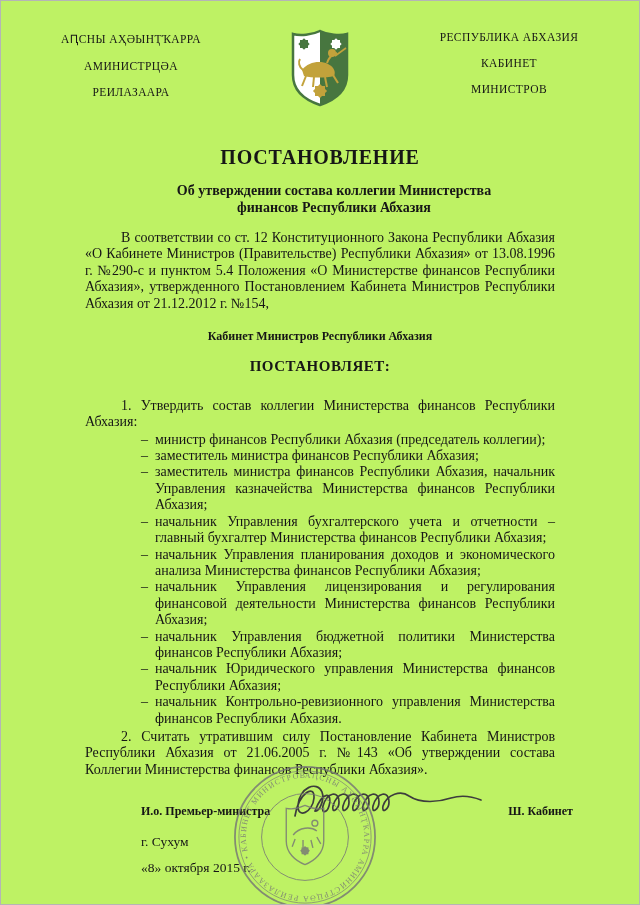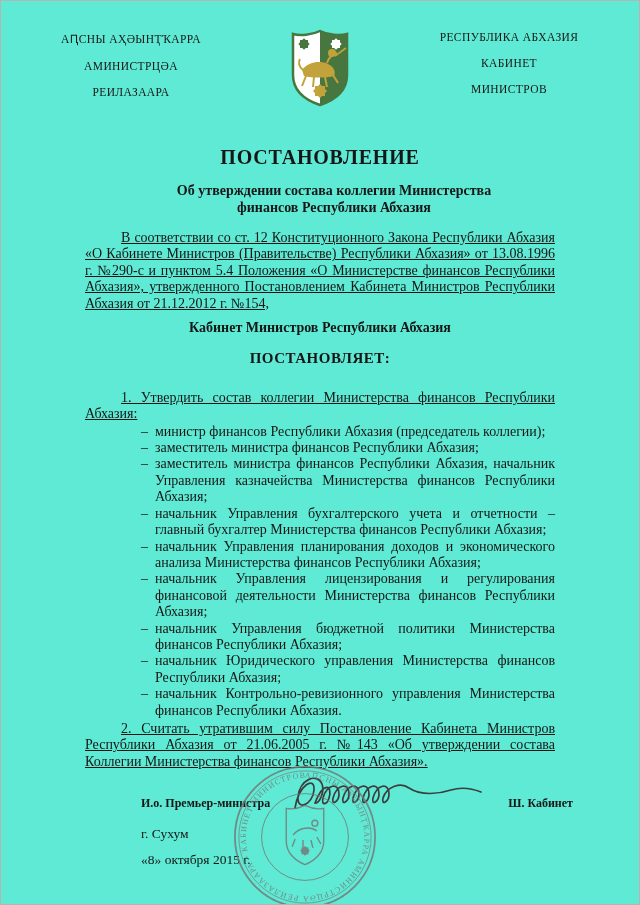--- a/index.html
+++ b/index.html
@@ -1,36 +1,36 @@
 <!DOCTYPE html>
 <html><head>
 <meta charset="utf-8">
 <style>
   * { margin:0; padding:0; box-sizing:border-box; }
   html,body { background:#e9e9e9; }
   body { width:640px; font-family:"Liberation Serif", serif; color:#161616; }
   .page {
-    position:relative; width:640px; height:905px; background:#5eead4;
+    position:relative; width:640px; height:905px; background:#bef264;
     border:1px solid #b5b5b5; overflow:hidden;
   }
   
   .header { display:flex; justify-content:space-between; align-items:flex-start; padding:26px 30px 0 30px; }
   .hcol { width:200px; text-align:center; font-size:11.5px; letter-spacing:.4px; padding-top:4px; }
   .hcol div { margin-bottom:14px; white-space:nowrap; }
   .emblem { width:62px; height:78px; flex:0 0 auto; margin-top:2px; }
   
   .title { text-align:center; font-weight:bold; font-size:20px; letter-spacing:.8px; margin-top:34px; }
   .subtitle { text-align:center; font-weight:bold; font-size:14px; line-height:17px; margin-top:13px;padding-left:28px; }
   
   .content { padding:0 84px; font-size:14px; line-height:16.4px; }
-  .para { text-align:justify;text-decoration:underline; }
+  .para { text-align:justify; }
   .indent { text-indent:36px; }
   .preamble { margin-top:14px; }
   .center-bold { text-align:center; font-weight:bold; }
-  .authority { margin-top:8px; font-size:14px; }
+  .authority { margin-top:16px; font-size:12px; }
   .resolves { margin-top:14px; font-size:15px; letter-spacing:.5px; }
   .clause1 { margin-top:23px; }
   .list { margin-left:56px; margin-top:1px; }
   .li { display:flex; }
   .dash { width:14px; flex:0 0 auto; }
   .li-text { flex:1; text-align:justify; }
   .clause2 { margin-top:2px; }
   
   .sigrow { position:relative; margin:26px 66px 15px 140px; display:flex; justify-content:space-between; align-items:flex-end; font-size:12px; }
   .bold { font-weight:bold; }

